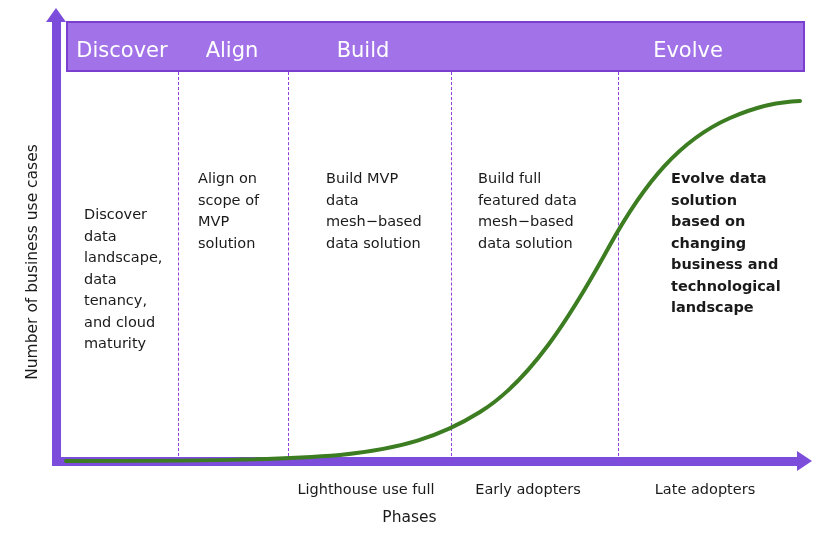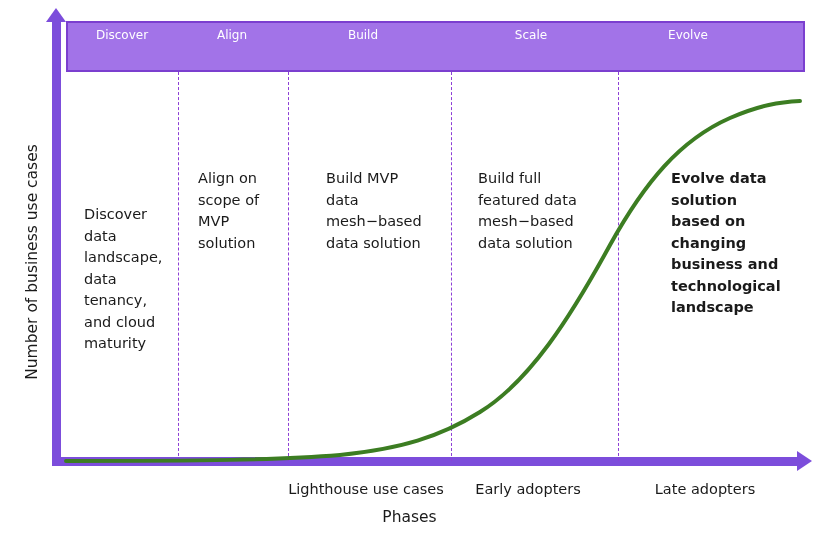--- a/index.html
+++ b/index.html
@@ -86,23 +86,23 @@
     border: 2px solid #7b3fcf;
     box-sizing: border-box;
   }
   .phase-band-inner {
     position: relative;
     width: 100%;
     height: 100%;
   }
   .phase-label {
     position: absolute;
-    top: 5px;
+    top: 15px;
     color: #ffffff;
-    font-size: 12px;
+    font-size: 21px;
     white-space: nowrap;
     text-align: center;
   }
   
   .divider {
     position: absolute;
     top: 72px;
     width: 0;
     height: 389px;
     border-left: 1.5px dashed #8d3fd6;
@@ -146,42 +146,41 @@
   <div class="axis-x-arrow"></div>
 
   <div class="axis-y-title">Number of business use cases</div>
   <div class="axis-x-title">Phases</div>
 
   <div class="phase-band">
     <div class="phase-band-inner" id="phase-label-host">
         <div class="phase-label" style="left: -16px; width: 140px;">Discover</div>
         <div class="phase-label" style="left: 94px; width: 140px; text-align: center;">Align</div>
         <div class="phase-label" style="left: 225px; width: 140px;">Build</div>
-        <div class="phase-label" style="left: 393px; width: 140px;">Scale</div>
         <div class="phase-label" style="left: 550px; width: 140px;">Evolve</div>
       </div>
   </div>
 
   <div id="divider-host">
       <div class="divider" style="left: 178px;"></div>
       <div class="divider" style="left: 288px;"></div>
       <div class="divider" style="left: 451px;"></div>
       <div class="divider" style="left: 618px;"></div>
     </div>
 
   <div id="desc-host">
       <div class="phase-desc" style="left: 84px; width: 86px; margin-top: 36px;">Discover data landscape, data tenancy, and cloud maturity</div>
       <div class="phase-desc" style="left: 198px; width: 82px;">Align on scope of MVP solution</div>
       <div class="phase-desc" style="left: 326px; width: 104px;">Build MVP data mesh−based data solution</div>
       <div class="phase-desc" style="left: 478px; width: 114px;">Build full featured data mesh−based data solution</div>
       <div class="phase-desc" style="left: 671px; width: 116px; font-weight: bold;">Evolve data solution based on changing business and technological landscape</div>
     </div>
 
   <div id="tick-host">
-      <div class="tick-label" style="left: 246px; width: 240px;">Lighthouse use cases</div>
+      <div class="tick-label" style="left: 246px; width: 240px;">Lighthouse use full</div>
       <div class="tick-label" style="left: 408px; width: 240px;">Early adopters</div>
       <div class="tick-label" style="left: 585px; width: 240px;">Late adopters</div>
     </div>
 
   <svg class="curve-svg" viewBox="0 0 819 543">
     <path id="s-curve-path" fill="none" stroke="#3c7d22" stroke-width="4" stroke-linecap="round" d="M 66 461
              C 200 461, 280 460, 340 455
              C 400 449, 440 437, 480 412
              C 530 381, 570 318, 610 245
              C 645 182, 680 140, 730 118

